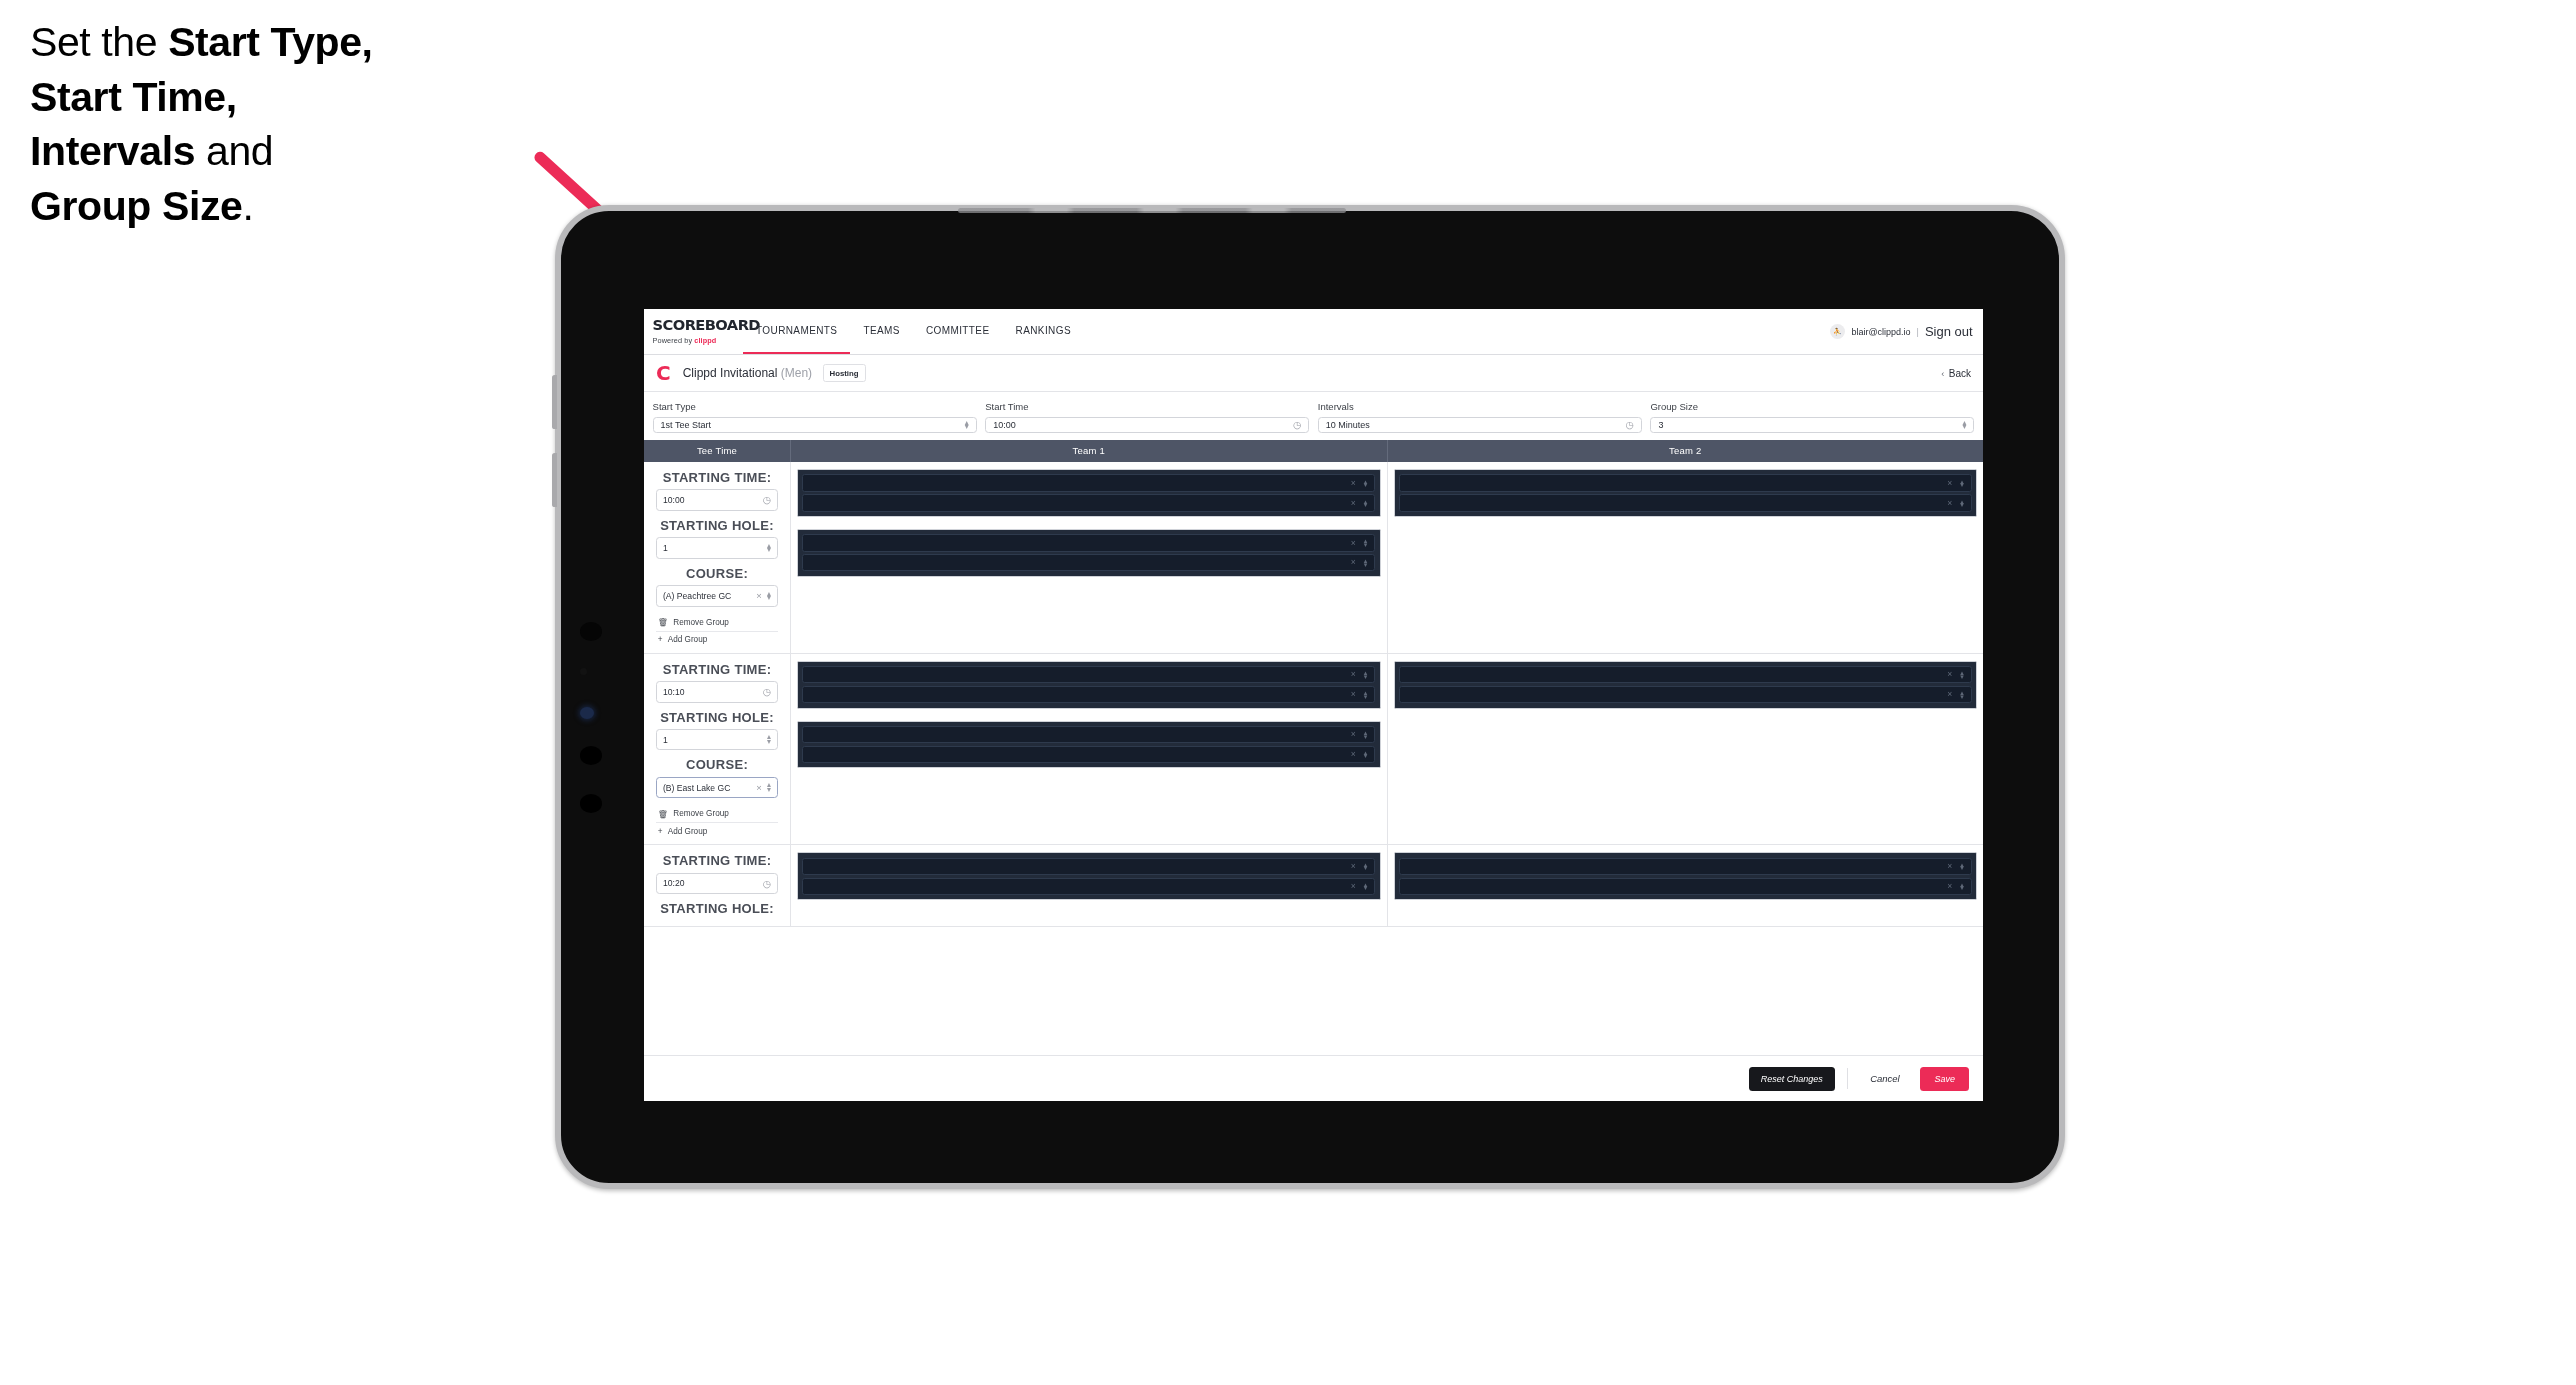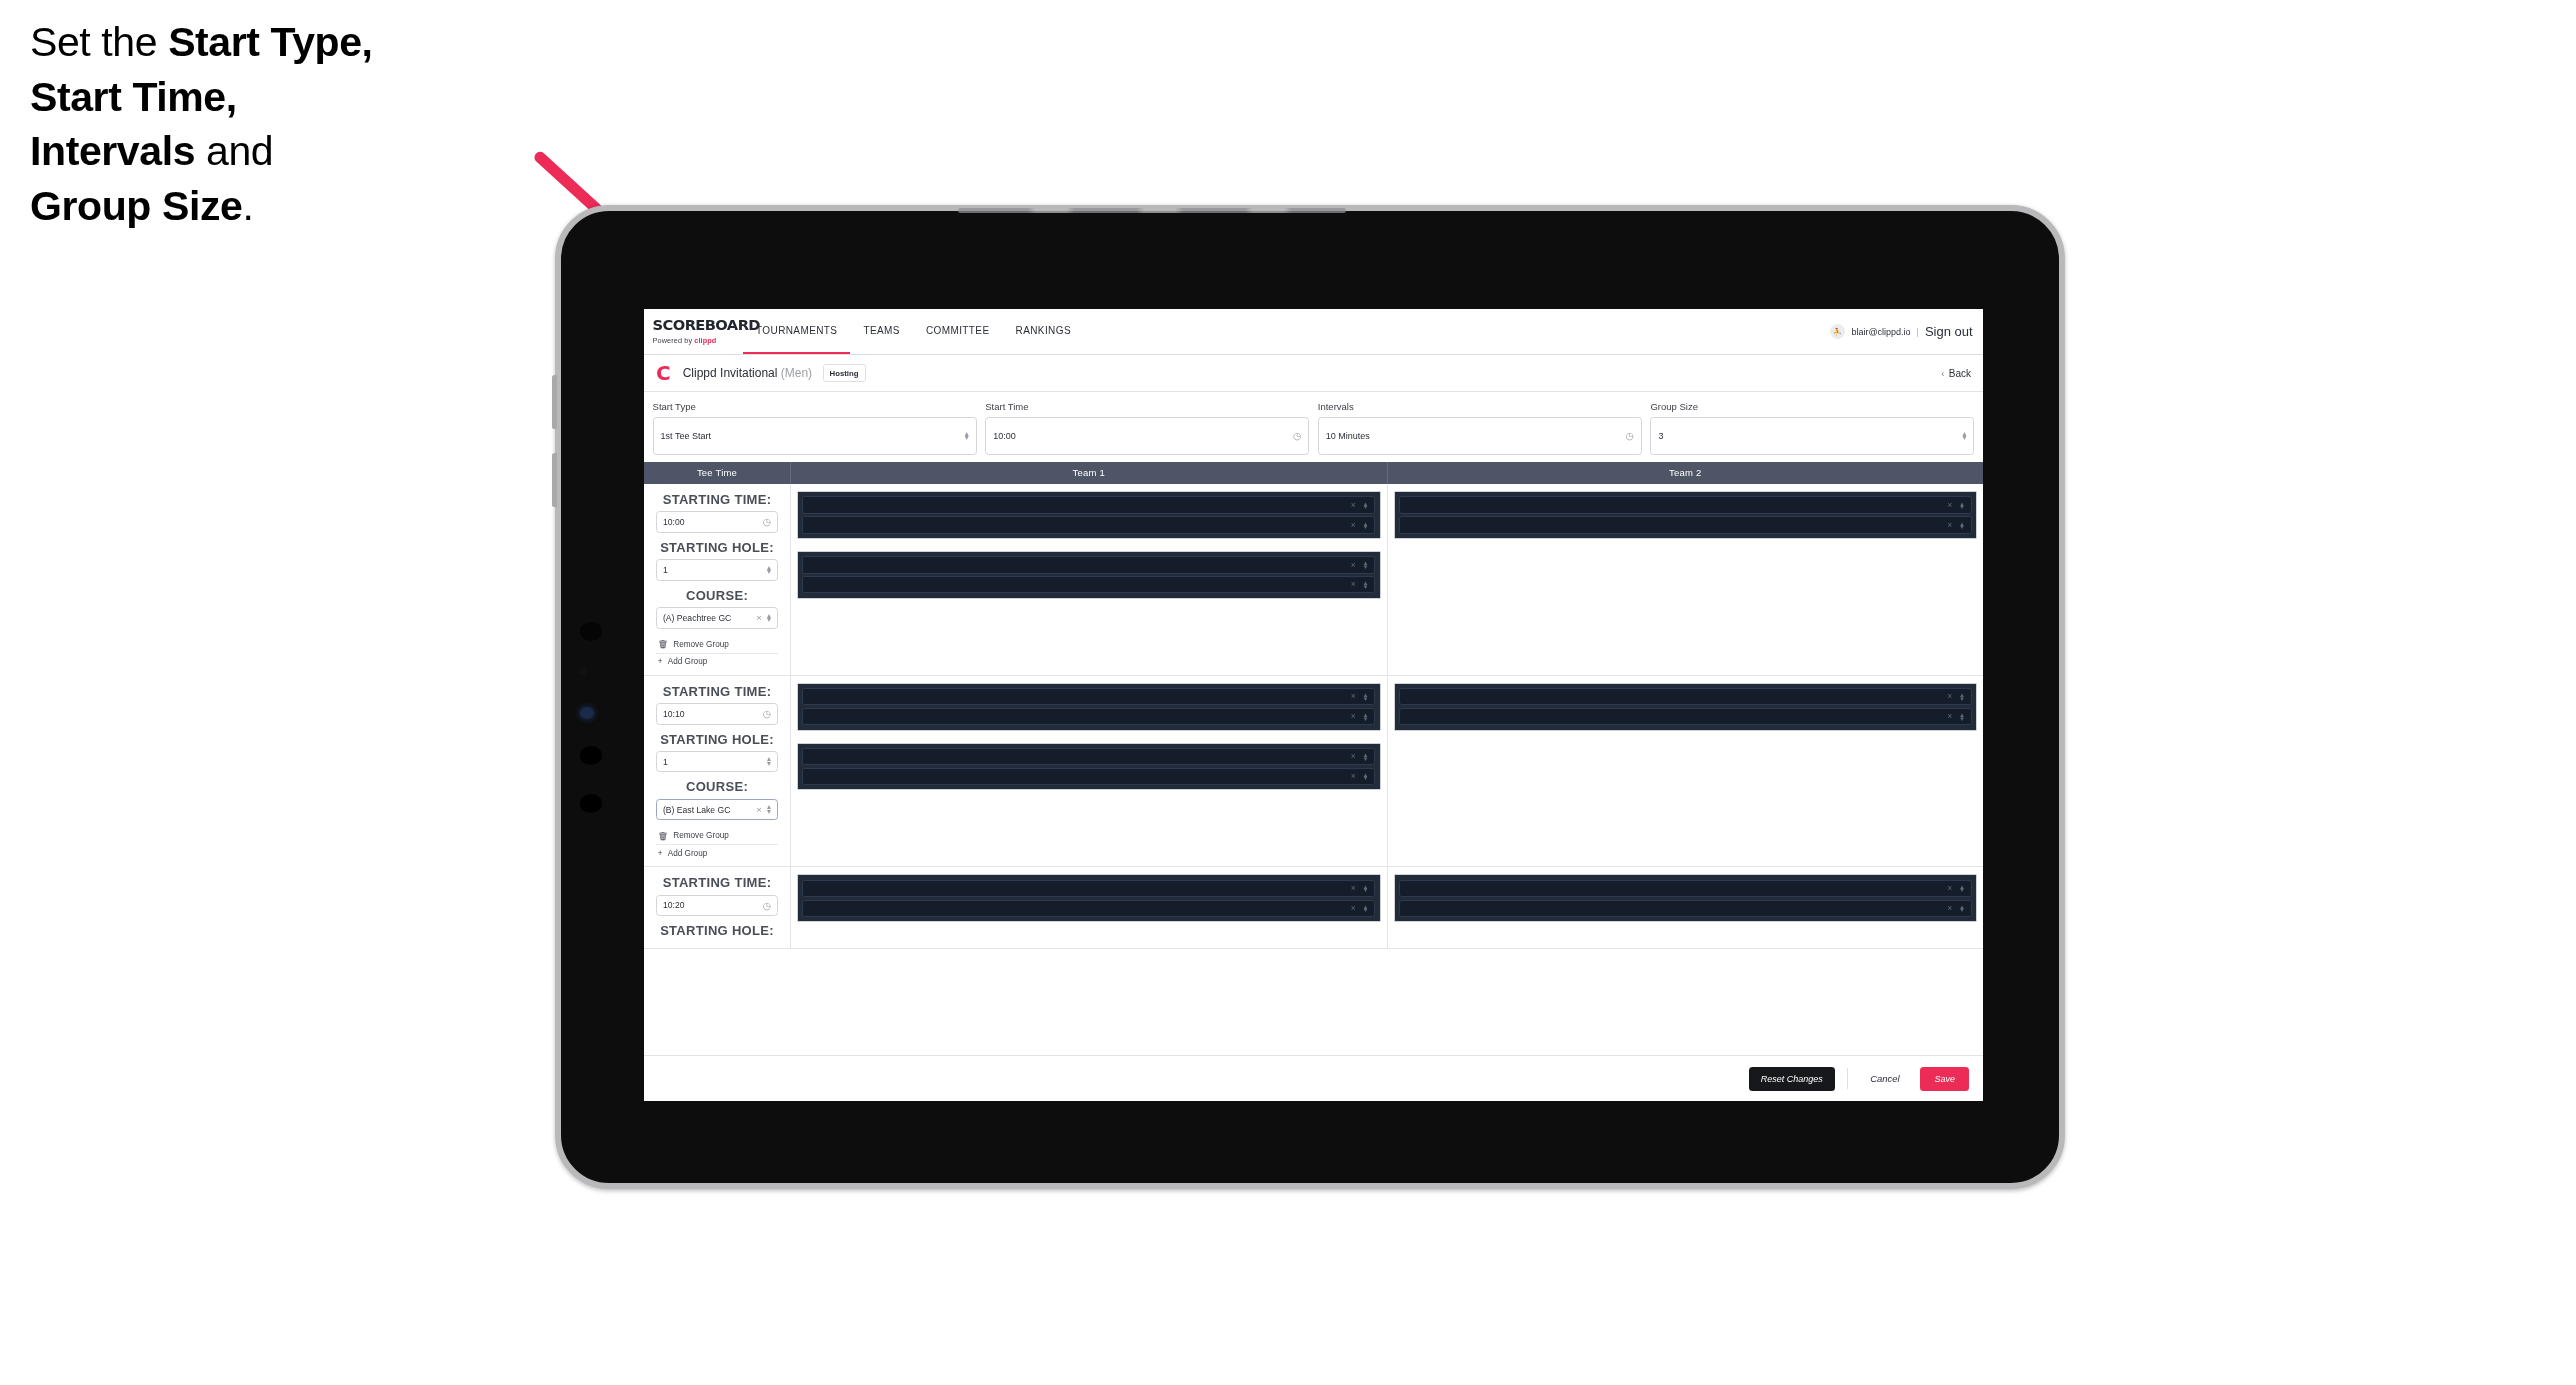--- a/index.html
+++ b/index.html
@@ -108,21 +108,21 @@
     padding:3.5px 6px; font-size:7.8px; font-weight:700; color:#2b2f38; background:#fff;
   }
   .backbtn { margin-left:auto; font-size:10px; color:#2b2f38; display:flex; align-items:center; gap:4.3px; cursor:pointer; }
   .backbtn .chev { font-size:9.5px; color:#6b6f78; }
 
   
   .settings { display:flex; padding: 8.6px 8.6px 7px 8.6px; gap:8.6px; background:#fff; }
   .field { flex:1; display:flex; flex-direction:column; }
   .field-label { font-size:9.5px; color:#3b3f46; margin-bottom:5.2px; }
   .field-box {
-    height:38px; border:0.9px solid #d3d5da; border-radius:3.5px; background:#fff;
+    height:16px; border:0.9px solid #d3d5da; border-radius:3.5px; background:#fff;
     display:flex; align-items:center; padding: 0 7px; font-size:9px; color:#2b2f38;
   }
   .field-box .val { flex:1; }
   .icon-muted { color:#9a9da5; font-size:9.5px; line-height:1; }
   .stepper { display:flex; flex-direction:column; line-height:.55; color:#9a9da5; font-size:7.8px; }
 
   
   .thead { display:flex; background:#4e5566; height:22.4px; }
   .th {
     display:flex; align-items:center; justify-content:center;

